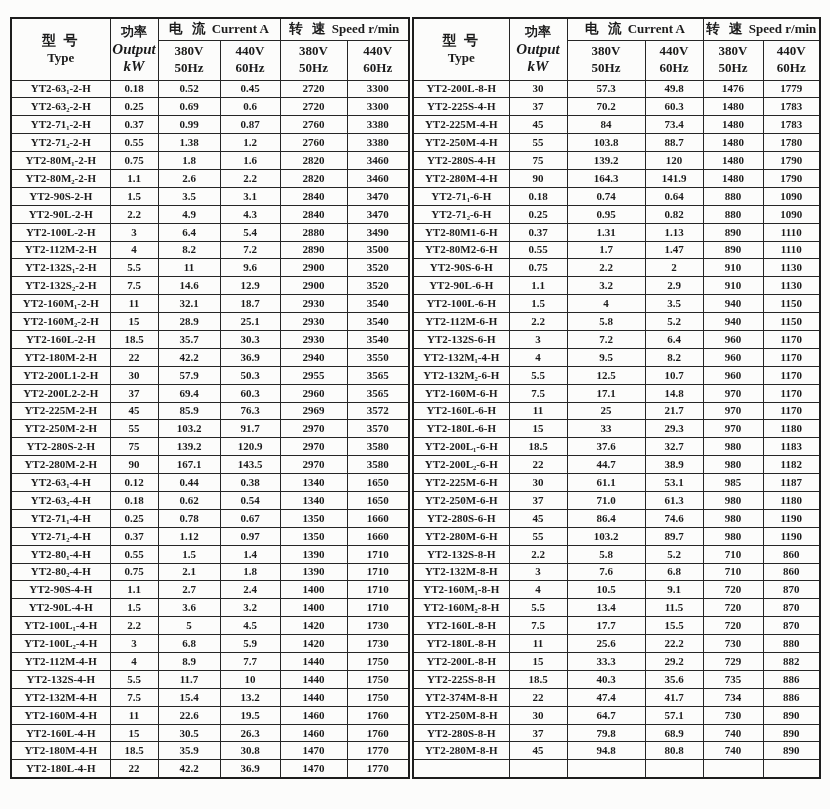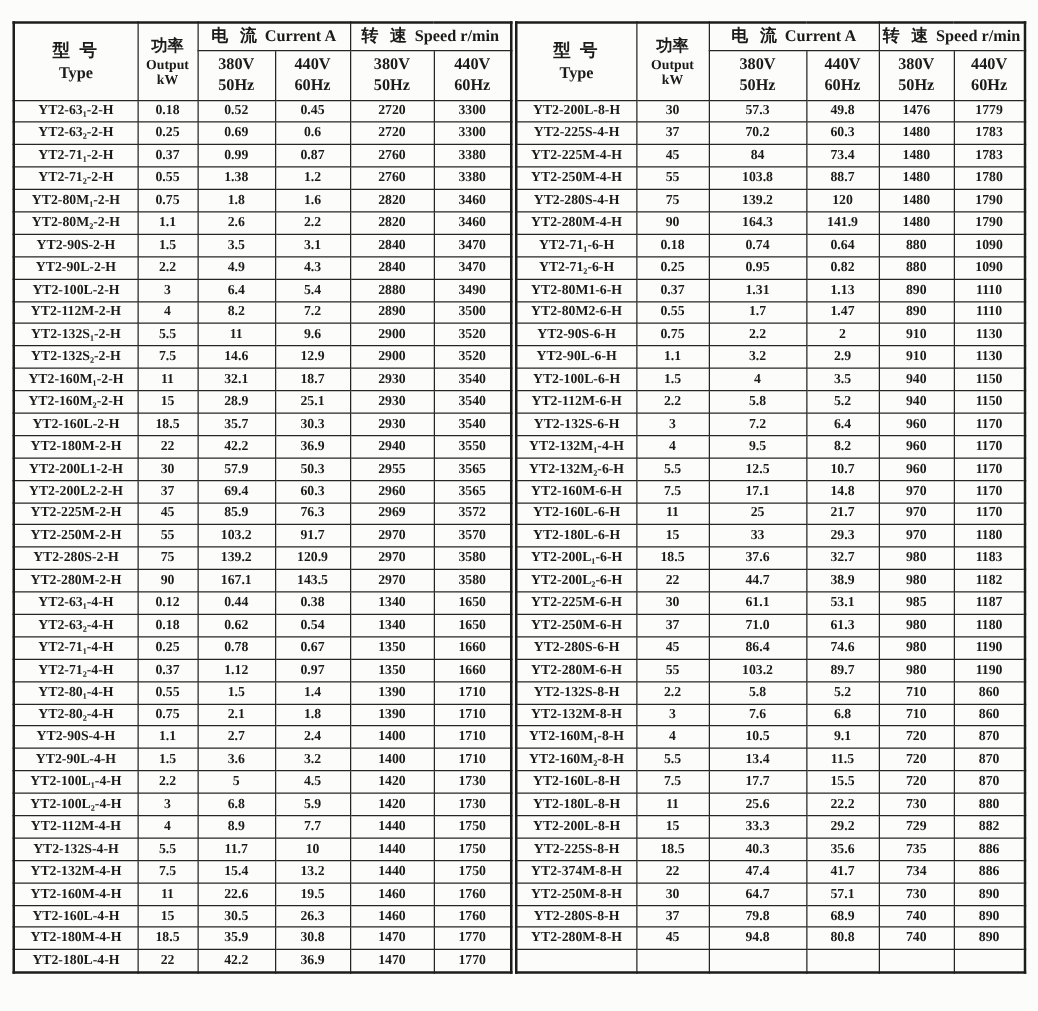--- a/index.html
+++ b/index.html
@@ -32,21 +32,21 @@
   }
   table.spec-table{border:2px solid #1d1d1d;}
   .spec-table thead tr.h1{height:22px;padding-left:20px;}
   .spec-table thead tr.h2{height:40px;}
   .spec-table tbody tr{height:17.9px;}
   .spec-table td{font-size:11px;line-height:1;}
   .th-type .cn{display:block;font-size:14px;letter-spacing:2px;}
   .th-type .en{display:block;font-size:13px;}
   .th-power{font-size:11px;margin-top:32px;}
   .th-power .cn2{display:block;font-size:13px;}
-  .th-power .ln{display:block;font-size:11px;line-height:1.15;}
+  .th-power .ln{display:block;font-size:15px;line-height:1.15;font-style:italic;}
   .th-group{font-size:13px;}
   .th-group .cn2{letter-spacing:3px;font-size:13.5px;text-align:right;}
   .th-volt{font-size:13px;line-height:1.3;}
   .th-volt .ln{display:block;}
   
   .left col.c1{width:99px;} .left col.c2{width:48px;}
   .left col.c3{width:62px;} .left col.c4{width:60px;}
   .left col.c5{width:67px;} .left col.c6{width:62px;}
   
   .right col.c1{width:96px;} .right col.c2{width:58px;}

